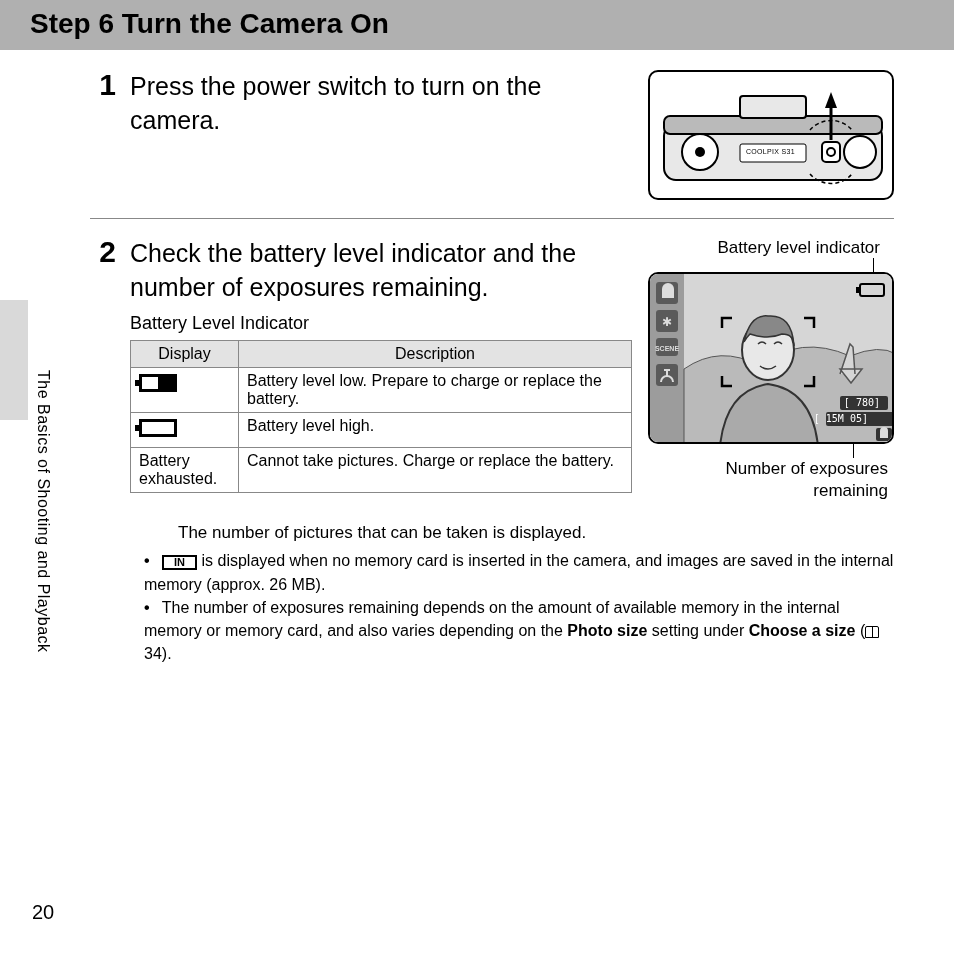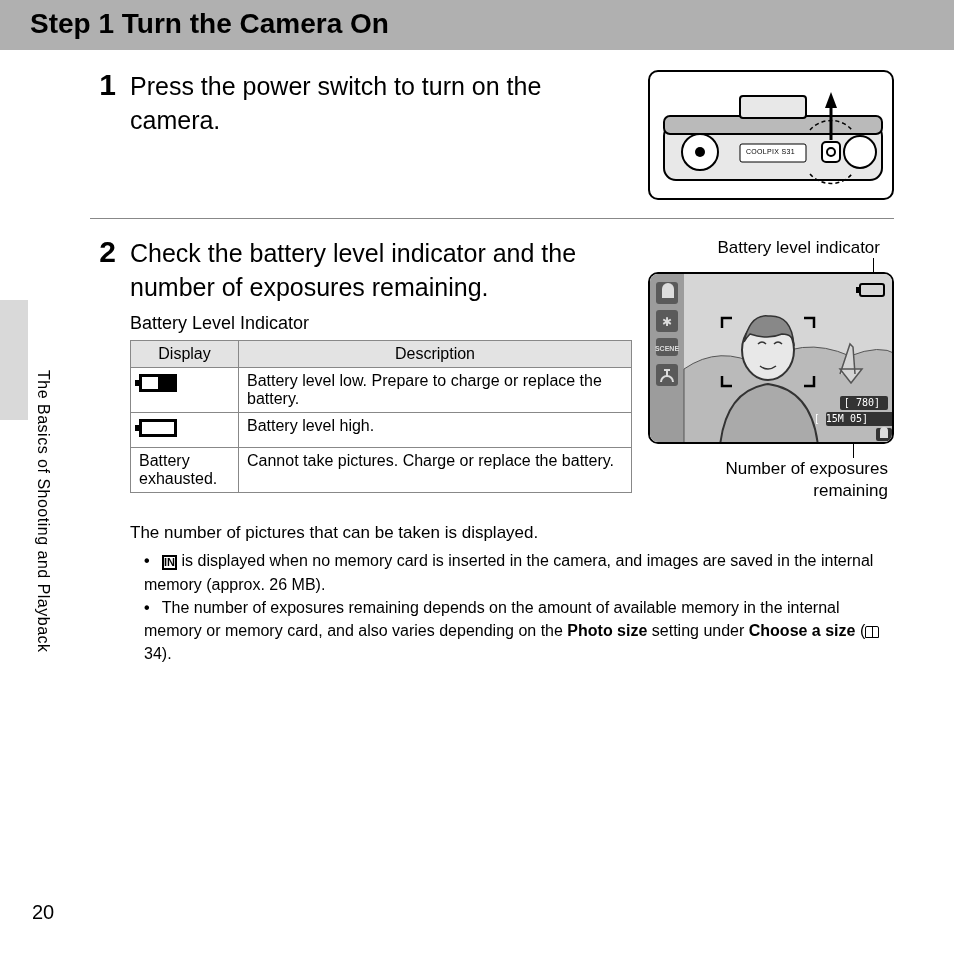--- a/index.html
+++ b/index.html
@@ -146,27 +146,28 @@
     width: 246px;
     flex-shrink: 0;
   }
   .exposures-block {
     margin-top: 20px;
   }
   .para {
     font-size: 17px;
     line-height: 1.45;
     margin-bottom: 4px;
+    margin-left: 48px;
   }
   .mem-icon {
     display:inline-block;
     border:2px solid #000;
     font-size:11px;
     font-weight:bold;
-    padding:0 0;
+    padding:0 10px;
     line-height:1;
     vertical-align:middle;
     font-family:Arial,sans-serif;
   }
   .book-icon {
     display:inline-block;
     width:14px;height:12px;
     border:1.5px solid #000;
     border-radius:2px 2px 0 0;
     position:relative;
@@ -179,21 +180,21 @@
     border-left:1px solid #000;
   }
 </style>
 </head>
 <body>
 
 <div class="side-tab"></div>
 <div class="side-text">The Basics of Shooting and Playback</div>
 
 <div class="header-bar">
-  <h1>Step 1 Turn the Camera On</h1>
+  <h1>Step 6 Turn the Camera On</h1>
 </div>
 
 <div class="content">
 
   <div class="step">
     <div class="step-num">1</div>
     <div class="step-body">
       <div class="step-row">
         <div class="step-text">
           <div class="step-title">Press the power switch to turn on the camera.</div>

